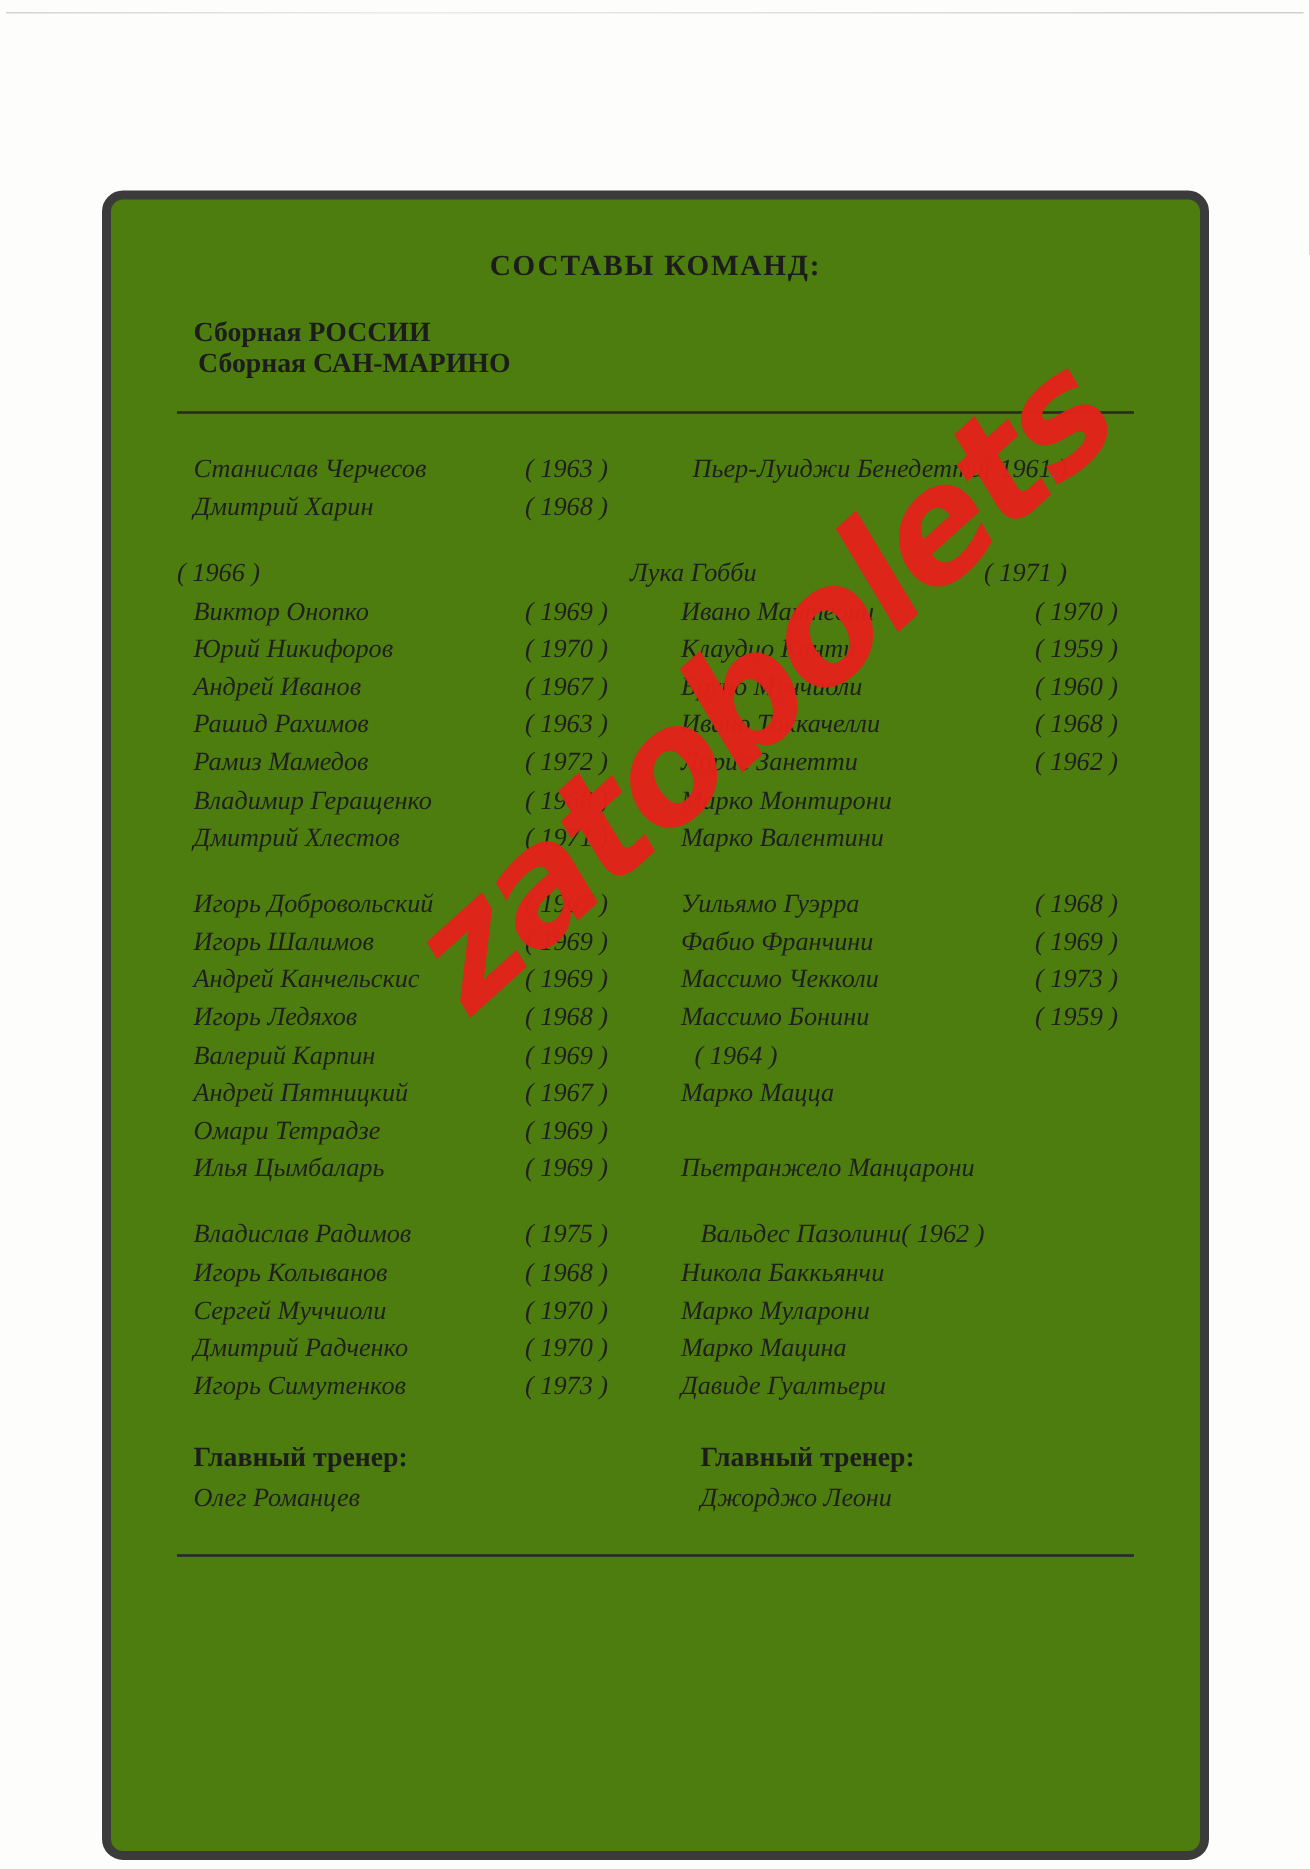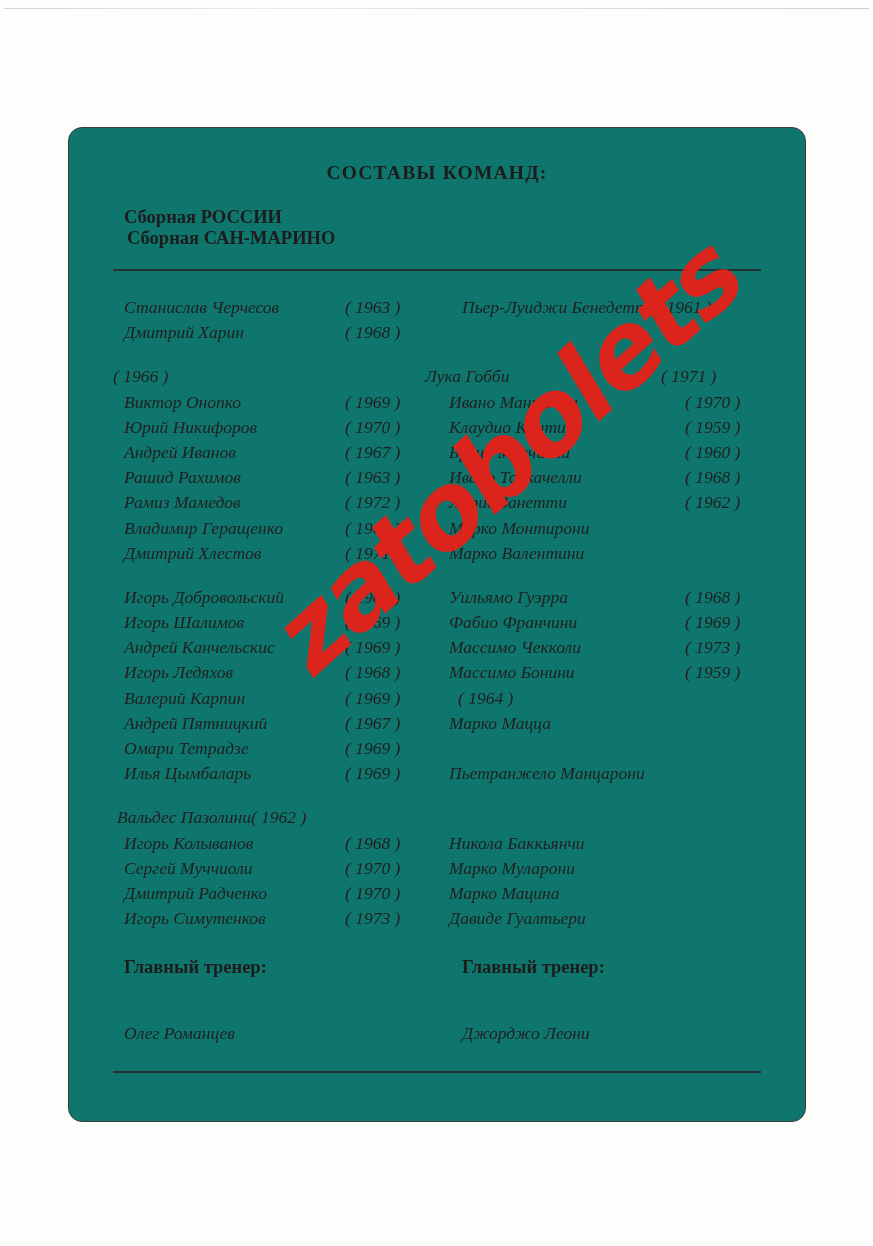--- a/index.html
+++ b/index.html
@@ -24,24 +24,24 @@
     background: linear-gradient(to right, #cfcfcf, #e8e8e8 30%, #d8d8d8 70%, #c9c9c9);
     opacity: .9;
   }
 
   
   .card {
     position: absolute;
     left: 68px;
     top: 127px;
     width: 738px;
-    height: 995px;
-    border: 1px solid #d946ef;
+    height: 1113px;
+    border: 6px solid #d946ef;
     border-radius: 14px;
-    background: #0f766e;
+    background: #4d7c0f;
     box-sizing: border-box;
   }
 
   .inner {
     position: absolute;
     left: 44px;
     right: 44px;
     top: 26px;
   }
 
@@ -124,21 +124,20 @@
     font-size: 18.5px;
     font-weight: bold;
     color: #1c1c1c;
     line-height: 1.38;
   }
   .coach-name {
     font-style: italic;
     font-size: 17.5px;
     color: #1f1f1f;
     line-height: 1.38;
-    margin-top: 40px;
   }
 
   .footer-rule {
     height: 2px;
     background: #2b2b2b;
     margin-top: 26px;
     transform: scaleY(0.9);
   }
   .footer {
     display: flex;
@@ -369,20 +368,24 @@
               <span class="pyear">( 1969 )</span>
             </div>
             <div class="col-right">
               <span class="pname">Пьетранжело Манцарони</span>
               <span class="pyear"></span>
             </div>
           </div>
         </div>
         <div class="group">
           <div class="row">
+            <div class="col-left">
+              <span class="pname">Владислав Радимов</span>
+              <span class="pyear">( 1975 )</span>
+            </div>
             <div class="col-right tight">
               <span class="pname">Вальдес Пазолини</span>
               <span class="pyear">( 1962 )</span>
             </div>
           </div>
           <div class="row">
             <div class="col-left">
               <span class="pname">Игорь Колыванов</span>
               <span class="pyear">( 1968 )</span>
             </div>

